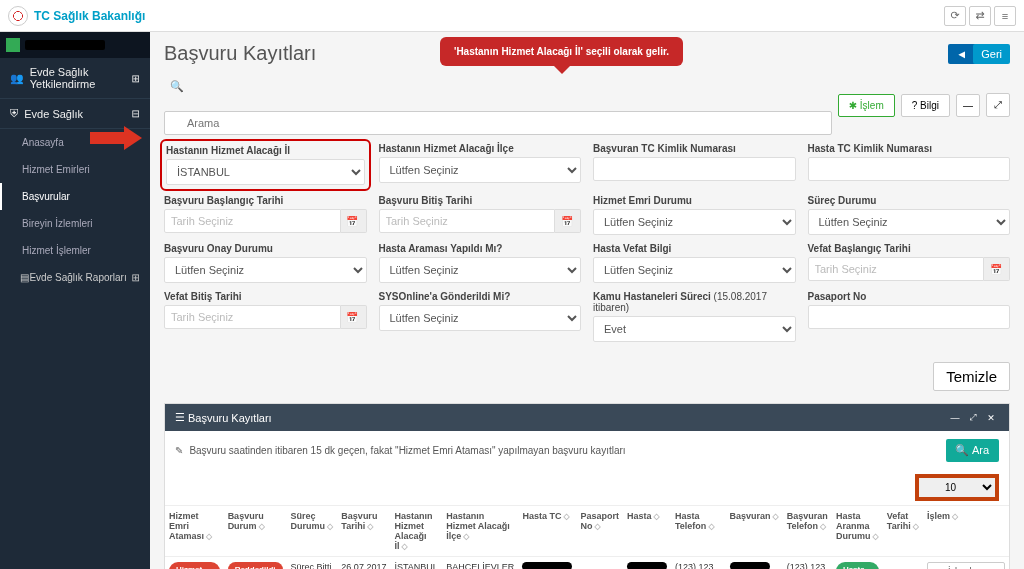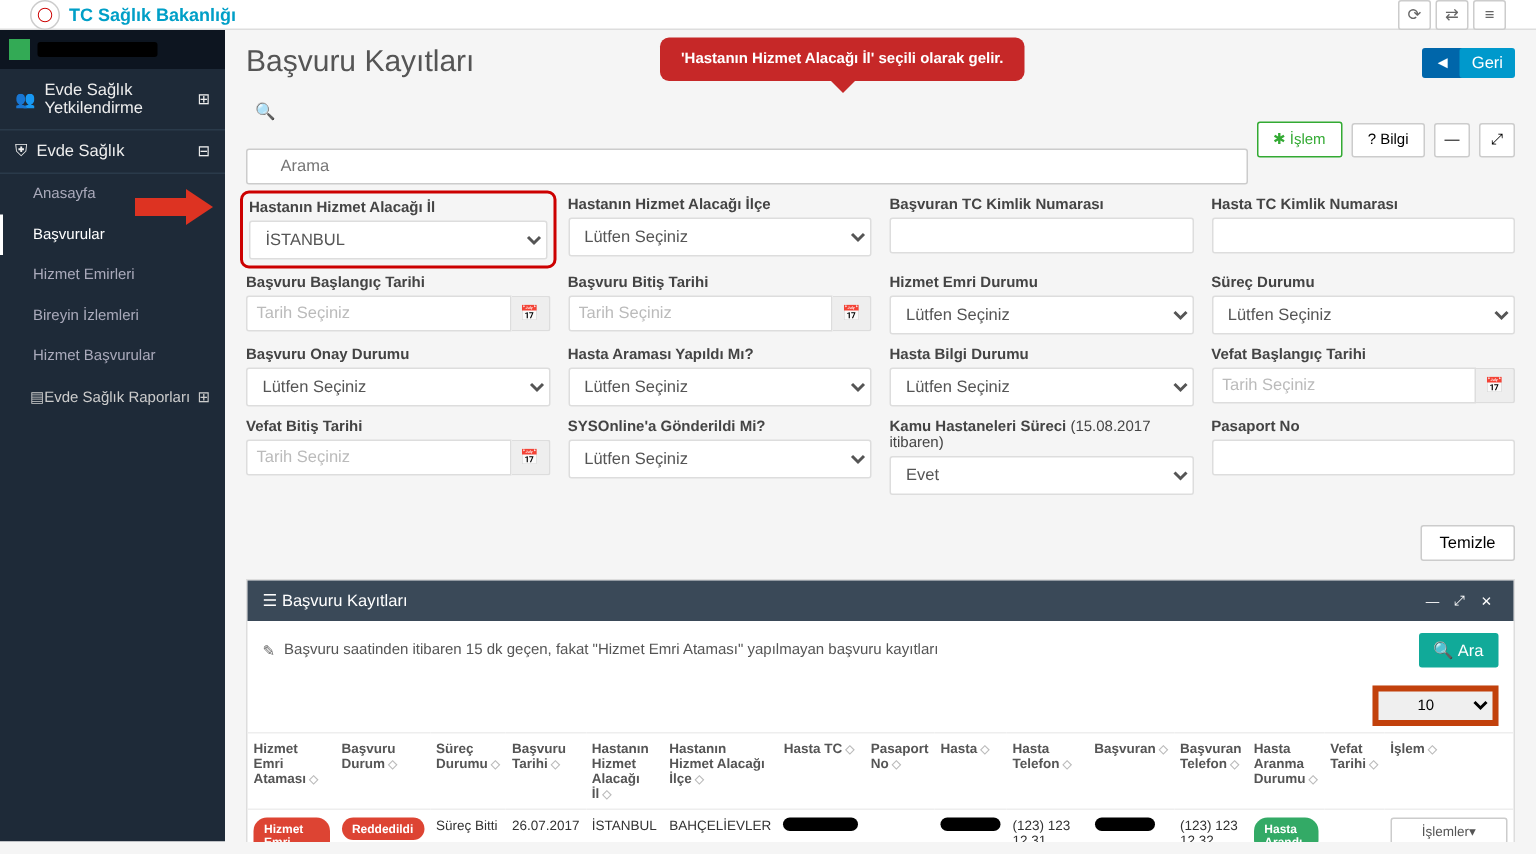--- a/index.html
+++ b/index.html
@@ -1,18 +1,18 @@
 <!DOCTYPE html>
 <html><head>
 <meta charset="utf-8">
 <style>
 * { margin: 0; padding: 0; box-sizing: border-box; font-family: Arial, sans-serif; }
 body { background: #f5f5f5; font-size: 11px; color: #333; }
 
-.topbar { background: #fff; height: 20px; display: flex; align-items: center; padding: 0 20px; border-bottom: 1px solid #ddd; }
+.topbar { background: #fff; height: 32px; display: flex; align-items: center; padding: 0 8px; border-bottom: 1px solid #ddd; }
 .topbar .logo { width: 20px; height: 20px; border-radius: 50%; background: radial-gradient(circle, #fff 30%, #c00 35%, #fff 40%); border: 1px solid #ccc; margin-right: 6px; position: relative; }
 .topbar .brand { color: #009fc7; font-weight: bold; font-size: 12px; }
 .topbar .spacer { flex: 1; }
 .topbar .tbtn { width: 22px; height: 20px; border: 1px solid #ccc; background: #fff; border-radius: 2px; margin-left: 3px; display: flex; align-items: center; justify-content: center; cursor: pointer; font-size: 11px; color: #666; }
 
 .container { display: flex; height: calc(100vh - 28px); }
 .sidebar { width: 150px; background: #1e2a38; color: #ccc; flex-shrink: 0; position: relative; }
 .userbar { background: #0d1520; padding: 6px; display: flex; align-items: center; }
 .userbar .sq { width: 14px; height: 14px; background: #3a5; margin-right: 5px; }
 .userbar .blk { width: 80px; height: 10px; background: #000; border-radius: 2px; }
@@ -43,21 +43,21 @@
 .field label { display: block; font-size: 10px; color: #444; margin-bottom: 3px; font-weight: bold; }
 .field label .ext { font-weight: normal; }
 .ctrl { width: 100%; padding: 5px 6px; border: 1px solid #ddd; border-radius: 2px; font-size: 11px; background: #fff; color: #555; }
 .ctrl::placeholder { color: #bbb; }
 .highlight { border: 2px solid #c00 !important; border-radius: 6px; padding: 4px; margin: -4px; position: relative; }
 .dategrp { display: flex; }
 .dategrp input { flex: 1; border-radius: 2px 0 0 2px; }
 .dategrp .cal { width: 26px; border: 1px solid #ddd; border-left: none; background: #eee; display: flex; align-items: center; justify-content: center; border-radius: 0 2px 2px 0; color: #888; font-size: 10px; }
 
 .clrrow { text-align: right; margin-bottom: 12px; }
-.clrbtn { padding: 5px 12px; border: 1px solid #ccc; background: #fff; border-radius: 2px; font-size: 11px; cursor: pointer; }
+.clrbtn { padding: 5px 12px; border: 1px solid #ccc; background: #fff; border-radius: 2px; font-size: 15px; cursor: pointer; }
 
 .panel { background: #fff; border: 1px solid #ddd; }
 .panelhdr { background: #3a4958; color: #fff; padding: 7px 10px; display: flex; align-items: center; font-size: 11px; }
 .panelhdr .sp { flex: 1; }
 .panelhdr .pbtn { width: 16px; text-align: center; cursor: pointer; margin-left: 2px; font-size: 9px; }
 .notice { padding: 8px 10px; display: flex; align-items: center; font-size: 10px; color: #555; }
 .notice .ic { margin-right: 6px; color: #666; }
 .notice .sp { flex: 1; }
 .arabtn { background: #1a9; color: #fff; border: none; padding: 5px 10px; border-radius: 2px; font-size: 11px; cursor: pointer; }
 .pgsize { text-align: right; padding: 4px 10px; }
@@ -103,24 +103,24 @@
       <span class="ic">👥</span>
       <span>Evde Sağlık Yetkilendirme</span>
       <span class="plus">⊞</span>
     </div>
     <div class="navhdr">
       <span class="ic">⛨</span>
       <span>Evde Sağlık</span>
       <span class="plus">⊟</span>
     </div>
     <div class="navitem">Anasayfa</div>
+    <div class="navitem">Hizmet Emirleri</div>
     <div class="navitem active">Başvurular</div>
-    <div class="navitem">Hizmet Emirleri</div>
     <div class="navitem">Bireyin İzlemleri</div>
-    <div class="navitem">Hizmet Başvurular</div>
+    <div class="navitem">Hizmet İşlemler</div>
     <div class="navsub">
       <span class="ic">▤</span>
       <span>Evde Sağlık Raporları</span>
       <span class="plus">⊞</span>
     </div>
   </div>
 
   <div class="bigarrow">
     <div class="shaft"></div>
       <div class="head"></div>
@@ -191,21 +191,21 @@
       <div class="field">
         <label>Başvuru Onay Durumu</label>
         <select class="ctrl"><option>Lütfen Seçiniz</option></select>
       </div>
       <div class="field">
         <label>Hasta Araması Yapıldı Mı?</label>
         <select class="ctrl"><option>Lütfen Seçiniz</option></select>
       </div>
 
       <div class="field">
-        <label>Hasta Bilgi Durumu</label>
+        <label>Hasta Vefat Bilgi</label>
         <select class="ctrl"><option>Lütfen Seçiniz</option></select>
       </div>
       <div class="field">
         <label>Vefat Başlangıç Tarihi</label>
         <div class="dategrp">
             <input class="ctrl" placeholder="Tarih Seçiniz" style="">
             <div class="cal">📅</div>
           </div>
       </div>
       <div class="field">

